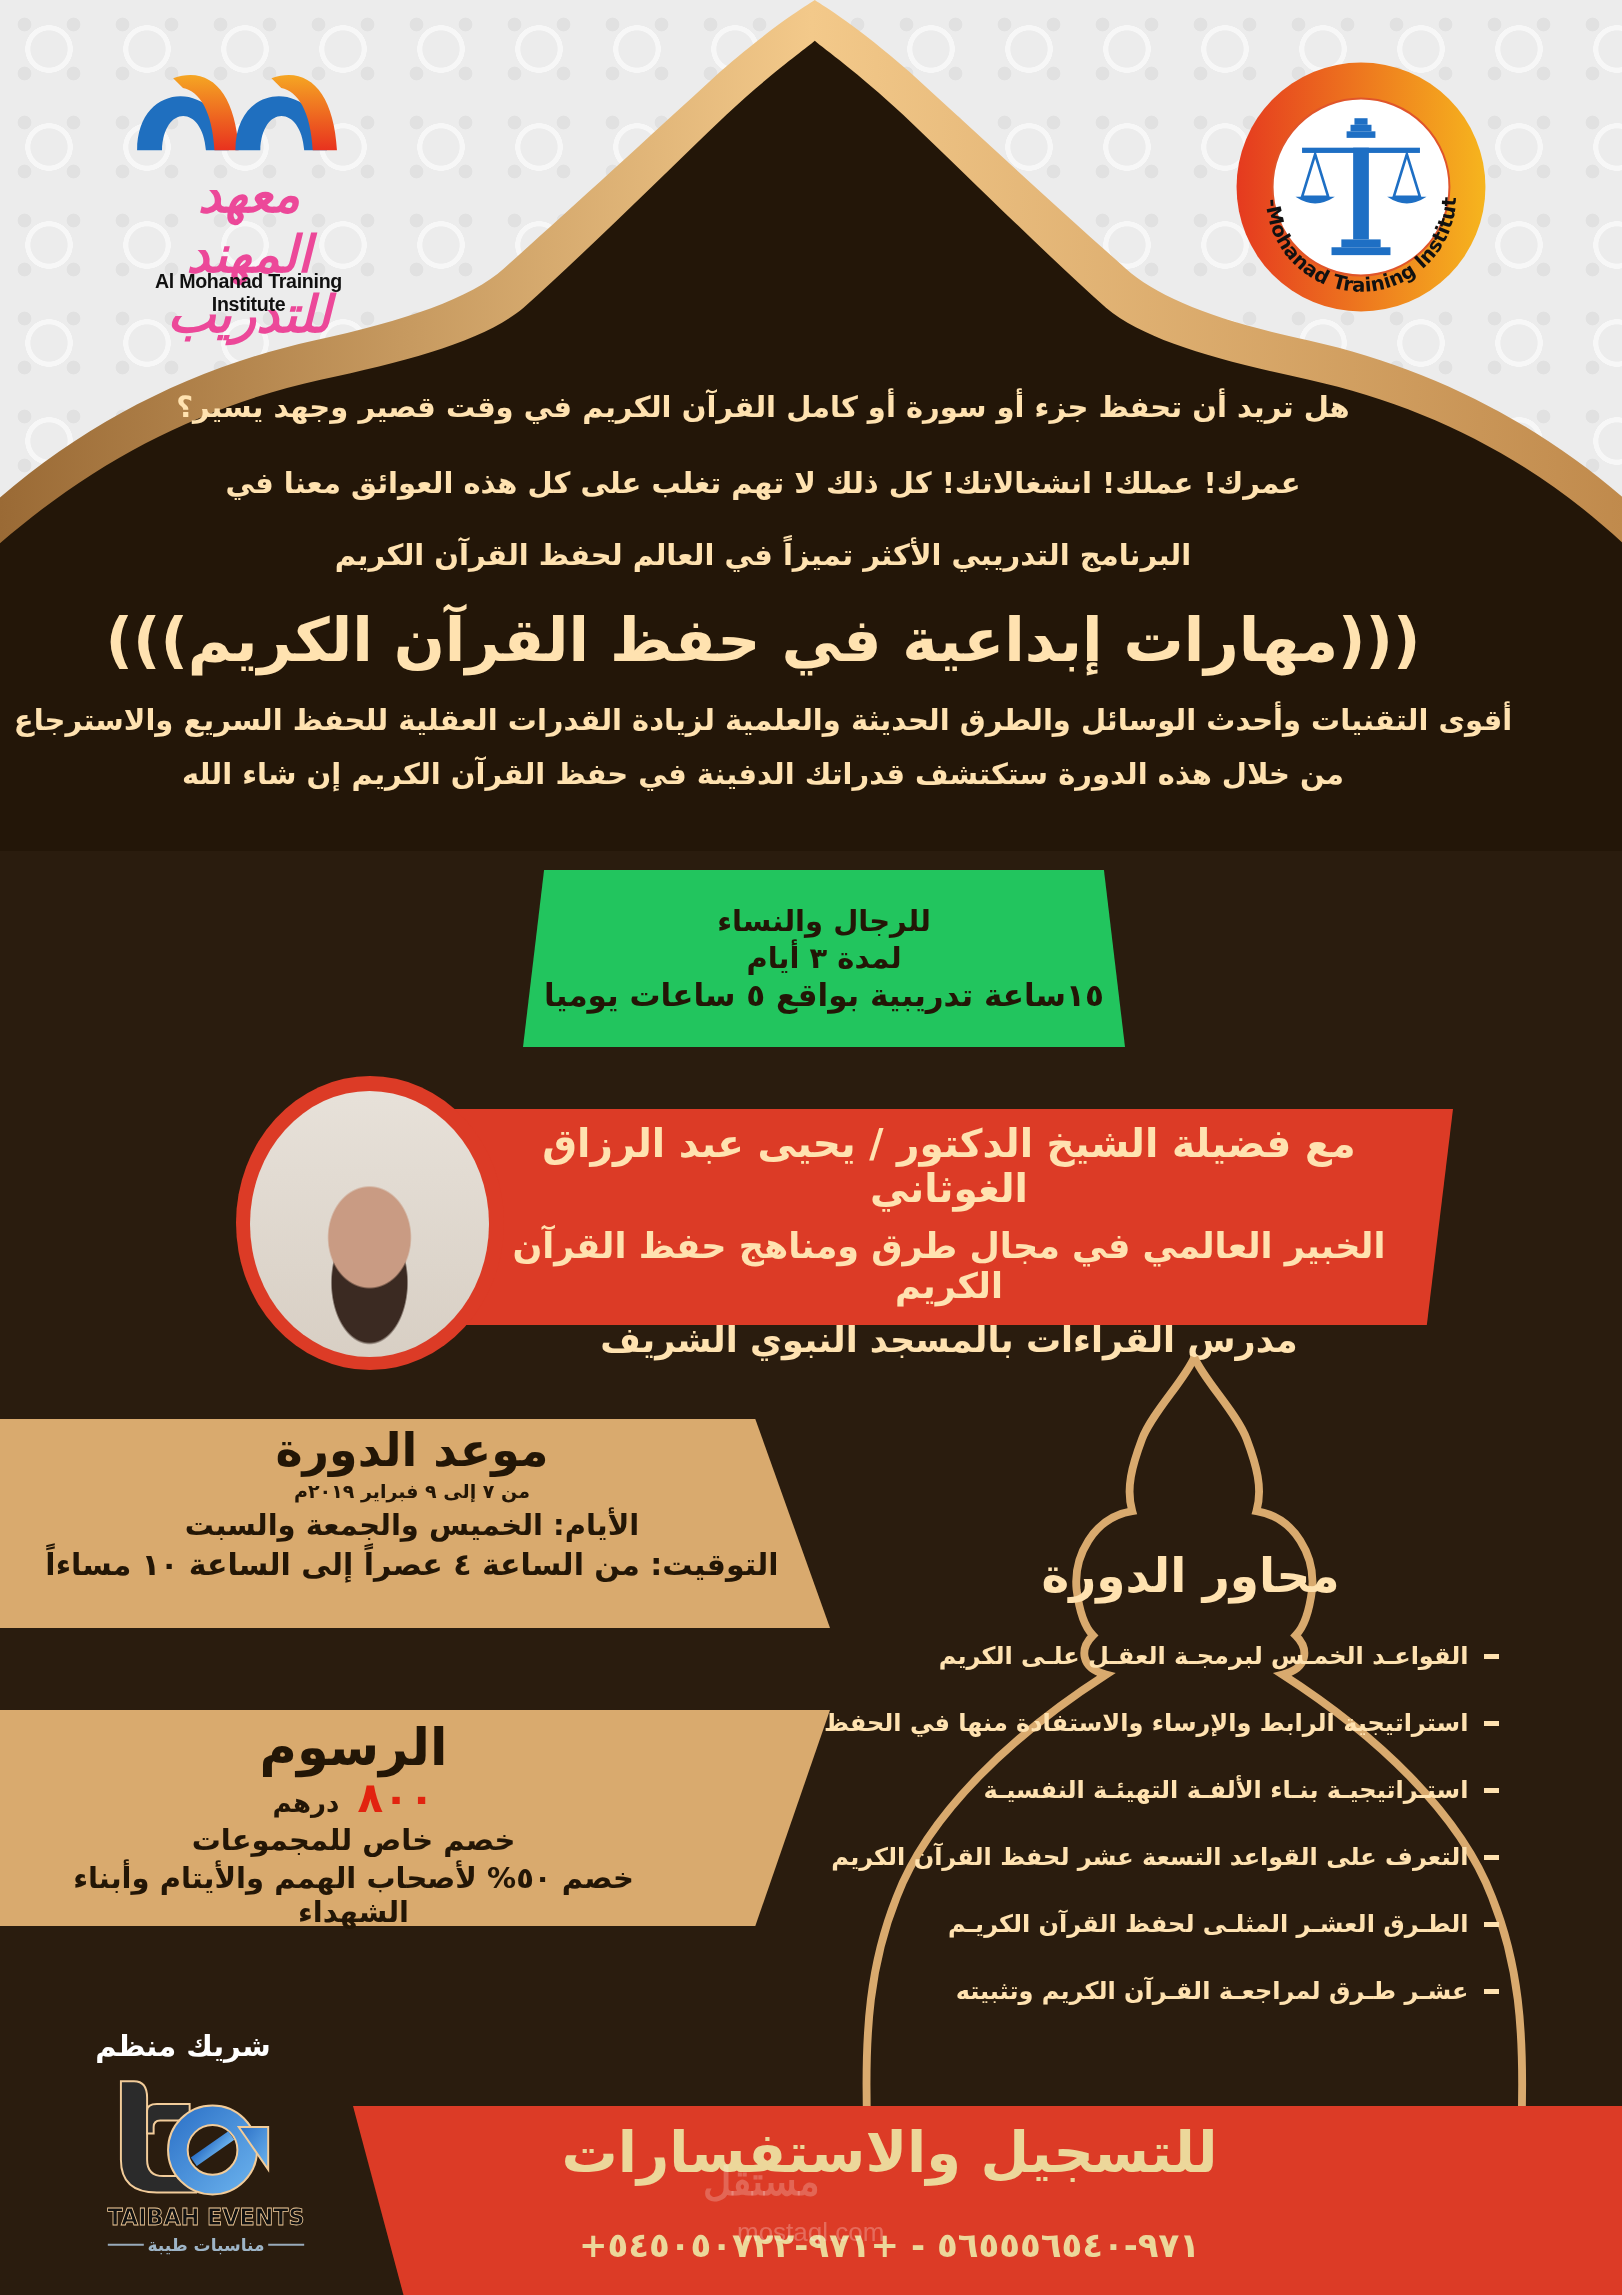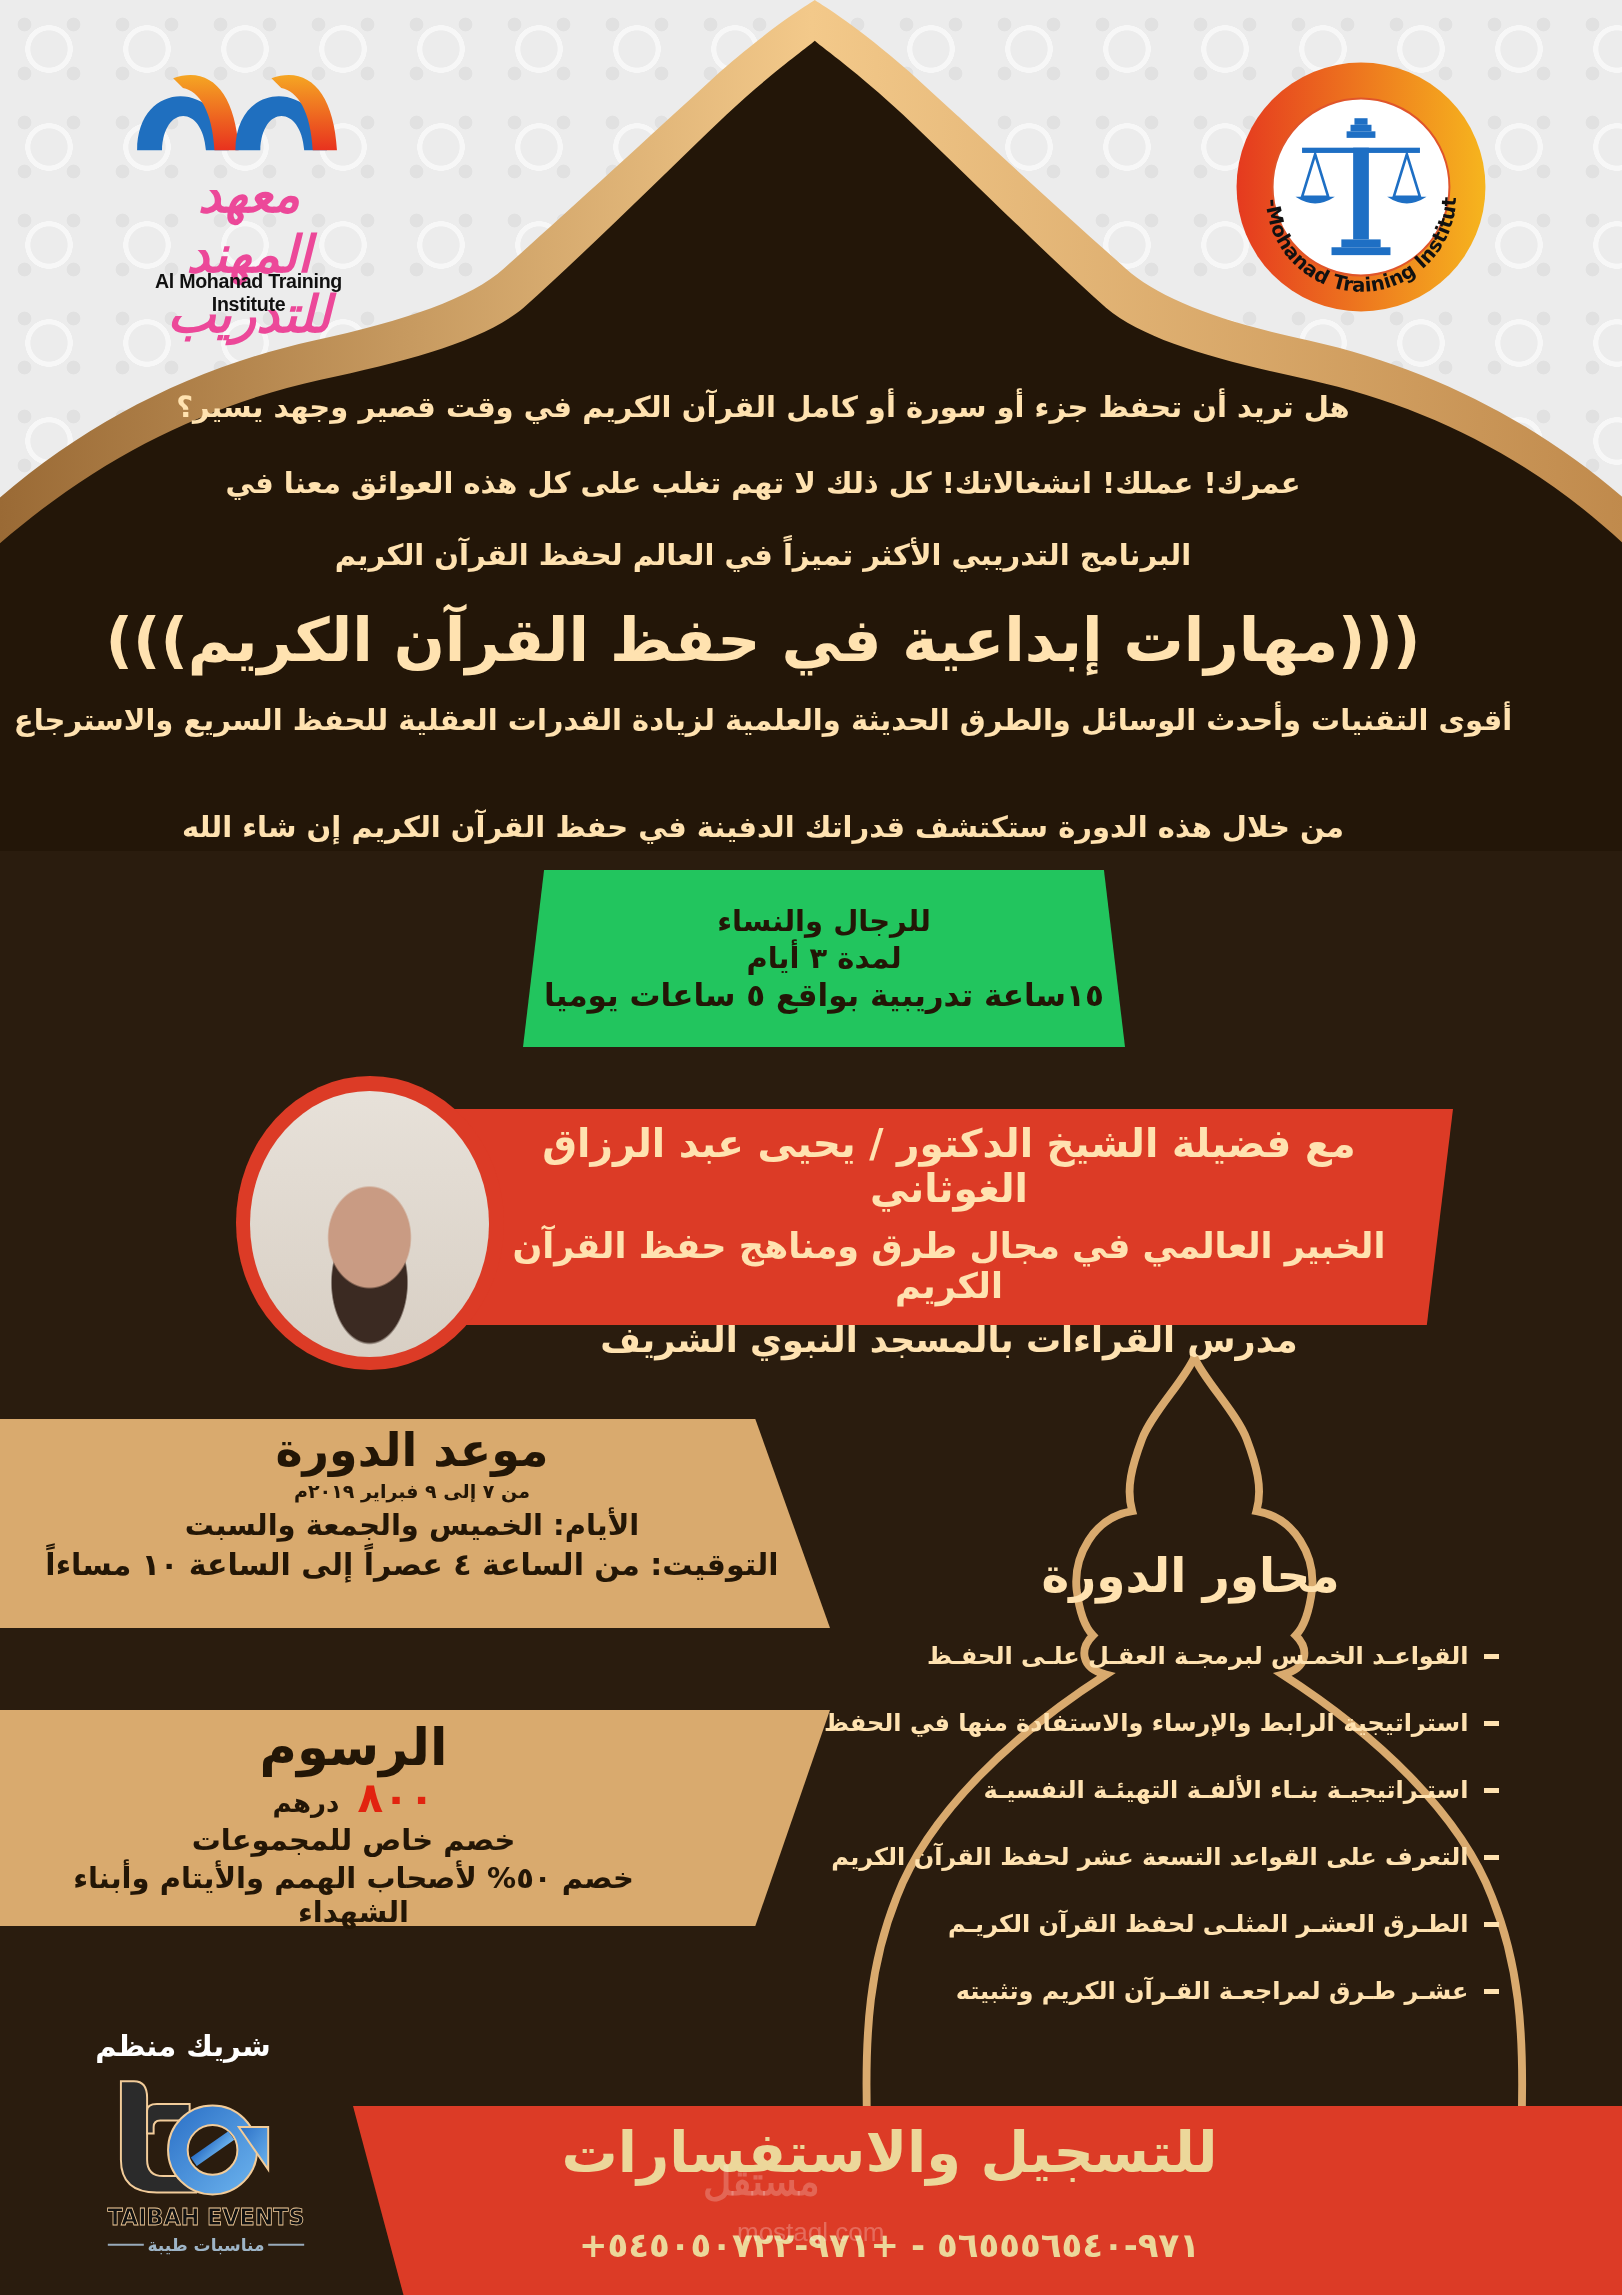--- a/index.html
+++ b/index.html
@@ -44,21 +44,21 @@
   #logo-right { left: 1230px; top: 56px; width: 262px; height: 262px; }
 
   .cream { color: #ffe2b0; }
   .txt-line { width: 1526px; left: 0; text-align: center; }
 
   #intro-1 { top: 390px; font-size: 29px; }
   #intro-2 { top: 466px; font-size: 29px; }
   #intro-3 { top: 538px; font-size: 29px; }
   #course-title { top: 605px; font-size: 60px; color: #ffe2b0; }
   #desc-1 { top: 703px; font-size: 29px; }
-  #desc-2 { top: 810px; font-size: 29px; }
+  #desc-2 { top: 757px; font-size: 29px; }
 
   
   #info-box {
     left: 523px; top: 870px; width: 602px; height: 177px;
     background: #22c55e;
     clip-path: polygon(3.5% 0, 96.5% 0, 100% 100%, 0 100%);
     text-align: center; color: #231606; padding-top: 33px; line-height: 37px;
   }
   #info-box .l1, #info-box .l2 { font-size: 29px; }
   #info-box .l3 { font-size: 31px; }
@@ -244,21 +244,21 @@
 </div>
 
 <svg id="topics-svg" class="abs" viewBox="0 0 1230 1200">
   <path d="M575,25 C560,60 510,110 495,150 C480,190 470,225 480,260 C420,270 390,330 395,380 C400,420 410,440 420,450 C400,470 400,500 440,510 C300,600 170,720 120,850 C80,950 70,1050 75,1200" fill="none" stroke="#d9aa6e" stroke-width="12"></path>
   <path d="M575,25 C590,60 640,110 655,150 C670,190 680,225 670,260 C730,270 760,330 755,380 C750,420 740,440 730,450 C750,470 750,500 710,510 C850,600 980,720 1030,850 C1070,950 1080,1050 1075,1200" fill="none" stroke="#d9aa6e" stroke-width="12"></path>
 </svg>
 <div id="topics-title" class="abs rtl">محاور الدورة</div>
 <ul id="topics-list" class="abs">
   <li>
       <span class="dash"></span>
-      <span class="t">القواعـد الخمـس لبرمجـة العقـل علـى الحفـظ</span>
+      <span class="t">القواعـد الخمـس لبرمجـة العقـل علـى الكريم</span>
     </li>
   <li>
       <span class="dash"></span>
       <span class="t">استراتيجية الرابط والإرساء والاستفادة منها في الحفظ</span>
     </li>
   <li>
       <span class="dash"></span>
       <span class="t">استـراتيجيـة بنـاء الألفـة التهيئـة النفسيـة</span>
     </li>
   <li>

